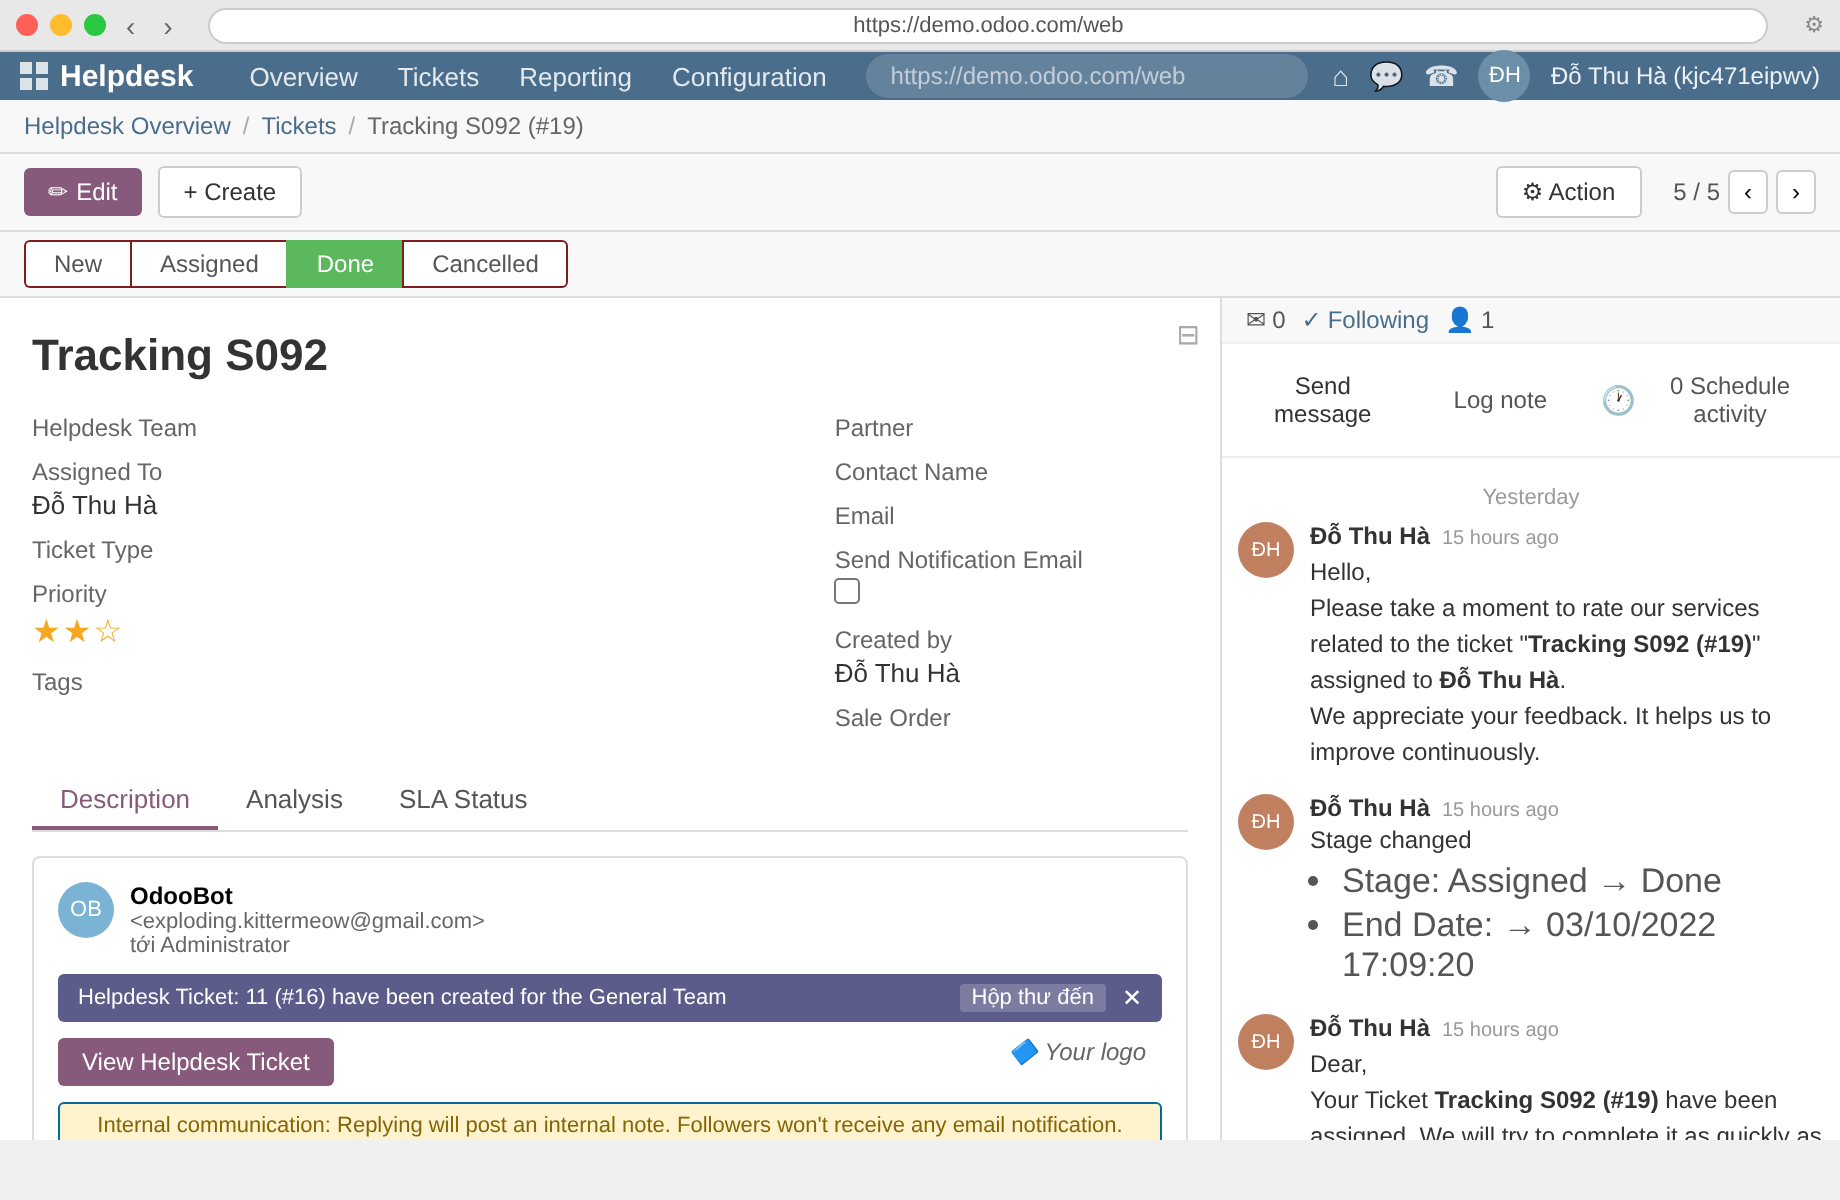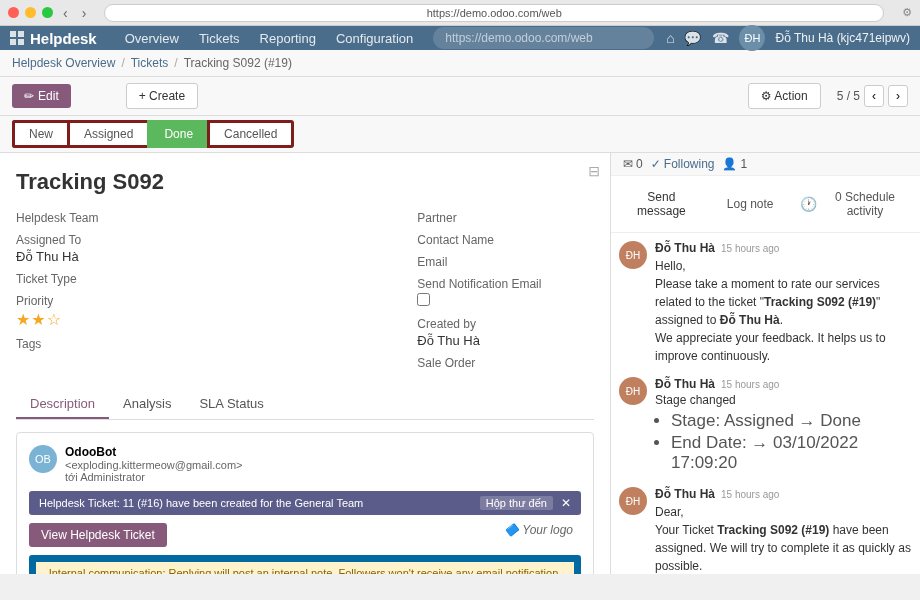--- a/index.html
+++ b/index.html
@@ -30,28 +30,28 @@
     .url-bar { flex: 1; background: white; border: 1px solid #ccc; border-radius: 10px; padding: 2px 10px; font-size: 11px; color: #555; margin: 0 8px; text-align: center; }
 
     
     .breadcrumb-bar { background: #f8f8f8; padding: 6px 12px; border-bottom: 1px solid #ddd; display: flex; align-items: center; gap: 6px; font-size: 12px; color: #666; }
     .breadcrumb-bar a { color: #4a6d8c; text-decoration: none; }
     .breadcrumb-sep { color: #aaa; }
 
     
     .action-bar { background: #f8f8f8; padding: 6px 12px; border-bottom: 1px solid #ddd; display: flex; align-items: center; gap: 8px; }
     .btn-edit { background: #875a7b; color: white; border: none; border-radius: 3px; padding: 5px 12px; font-size: 12px; cursor: pointer; display: flex; align-items: center; gap: 4px; }
-    .btn-create { background: white; color: #333; border: 1px solid #ccc; border-radius: 3px; padding: 5px 12px; font-size: 12px; cursor: pointer; margin-left: 47px; }
+    .btn-create { background: white; color: #333; border: 1px solid #ccc; border-radius: 3px; padding: 5px 12px; font-size: 12px; cursor: pointer; }
     .btn-action { background: white; color: #333; border: 1px solid #ccc; border-radius: 3px; padding: 5px 12px; font-size: 12px; cursor: pointer; margin-left: auto; }
     .page-nav { display: flex; align-items: center; gap: 4px; margin-left: 8px; font-size: 12px; color: #555; }
     .page-nav button { background: white; border: 1px solid #ccc; border-radius: 3px; padding: 3px 7px; cursor: pointer; font-size: 12px; }
 
     
     .stage-tabs { background: #f8f8f8; padding: 4px 12px; border-bottom: 1px solid #ddd; display: flex; align-items: center; gap: 0; }
-    .stage-tab { padding: 4px 14px; border: 3px solid #7f1d1d; background: white; font-size: 12px; color: #555; cursor: pointer; position: relative; }
+    .stage-tab { padding: 4px 14px; border: 1px solid #7f1d1d; background: white; font-size: 12px; color: #555; cursor: pointer; position: relative; }
     .stage-tab:not(:last-child) { border-right: none; }
     .stage-tab.active { background: #5cb85c; color: white; border-color: #5cb85c; }
     .stage-tab-new { border-radius: 3px 0 0 3px; }
     .stage-tab-cancelled { border-radius: 0 3px 3px 0; }
 
     
     .main-layout { display: flex; height: calc(600px - 26px - 38px - 26px - 32px - 32px - 25px); }
 
     
     .form-area { flex: 1; background: white; padding: 16px; overflow-y: auto; position: relative; }
@@ -68,21 +68,21 @@
     
     .email-preview { border: 1px solid #ddd; border-radius: 4px; padding: 12px; font-size: 12px; margin-top: 4px; }
     .email-header-row { display: flex; align-items: flex-start; gap: 8px; margin-bottom: 8px; }
     .email-avatar { width: 28px; height: 28px; border-radius: 50%; background: #7bb3d4; display: flex; align-items: center; justify-content: center; color: white; font-size: 11px; flex-shrink: 0; }
     .email-from { font-size: 11px; color: #666; }
     .email-subject-bar { display: flex; align-items: center; justify-content: space-between; background: #5c5c8a; color: white; padding: 5px 10px; border-radius: 3px; margin-bottom: 8px; font-size: 12px; }
     .email-subject-tag { background: rgba(255,255,255,0.2); padding: 1px 6px; border-radius: 2px; font-size: 11px; }
     .email-subject-close { cursor: pointer; }
     .email-logo-area { display: flex; justify-content: flex-end; margin-bottom: 8px; }
     .view-btn { background: #875a7b; color: white; border: none; border-radius: 3px; padding: 5px 12px; font-size: 12px; cursor: pointer; }
-    .email-warning { background: #fff3cd; border: 7px solid #0369a1; border-radius: 3px; padding: 5px 10px; font-size: 11px; color: #856404; margin-bottom: 8px; text-align: center; }
+    .email-warning { background: #fff3cd; border: 1px solid #0369a1; border-radius: 3px; padding: 5px 10px; font-size: 11px; color: #856404; margin-bottom: 8px; text-align: center; }
     .fold-icon { position: absolute; right: 10px; top: 10px; color: #aaa; font-size: 14px; cursor: pointer; }
 
     
     .chat-panel { width: 310px; border-left: 1px solid #ddd; background: white; display: flex; flex-direction: column; }
     .chat-actions { display: flex; padding: 8px; gap: 4px; border-bottom: 1px solid #eee; }
     .chat-btn { flex: 1; border: none; background: none; font-size: 12px; color: #555; cursor: pointer; padding: 6px 4px; border-radius: 3px; }
     .chat-btn.active { font-weight: 500; color: #333; }
     .chat-btn-schedule { flex: 1.4; display: flex; align-items: center; justify-content: center; gap: 4px; border: none; background: none; font-size: 12px; color: #555; cursor: pointer; padding: 6px 4px; }
     .chat-btn-schedule .clock { font-size: 14px; }
     .chat-messages { flex: 1; overflow-y: auto; padding: 8px; }
@@ -287,20 +287,21 @@
     <div class="chat-actions">
       <button class="chat-btn active">Send message</button>
       <button class="chat-btn">Log note</button>
       <button class="chat-btn-schedule">
         <span class="clock">🕐</span>
         <span>0 Schedule activity</span>
       </button>
     </div>
 
     <div class="chat-messages">
+      <div class="day-divider">Yesterday</div>
 
       <div class="message-item">
         <div class="msg-avatar">ĐH</div>
         <div class="msg-content">
           <div class="msg-header">
             <span class="msg-name">Đỗ Thu Hà</span>
             <span class="msg-time">15 hours ago</span>
           </div>
           <div class="msg-text">
             Hello,<br>

